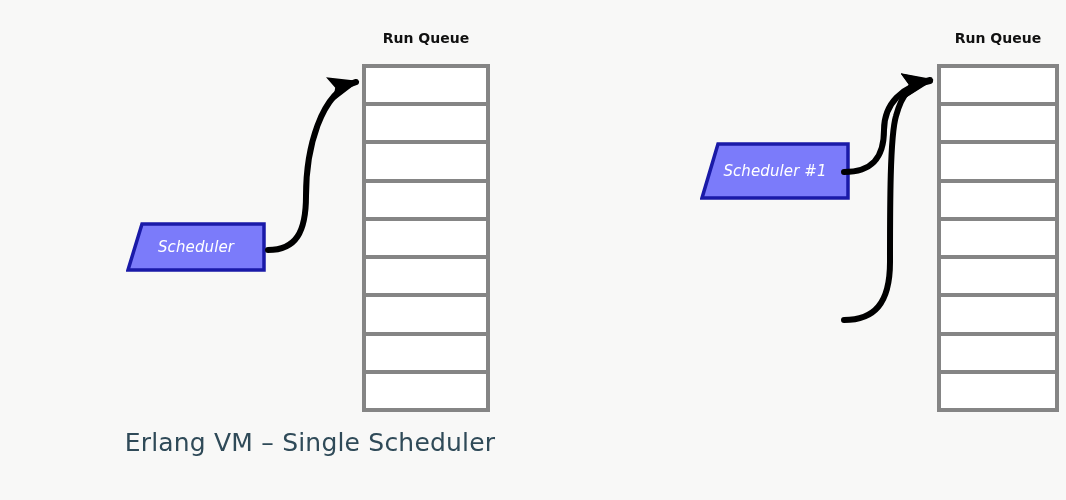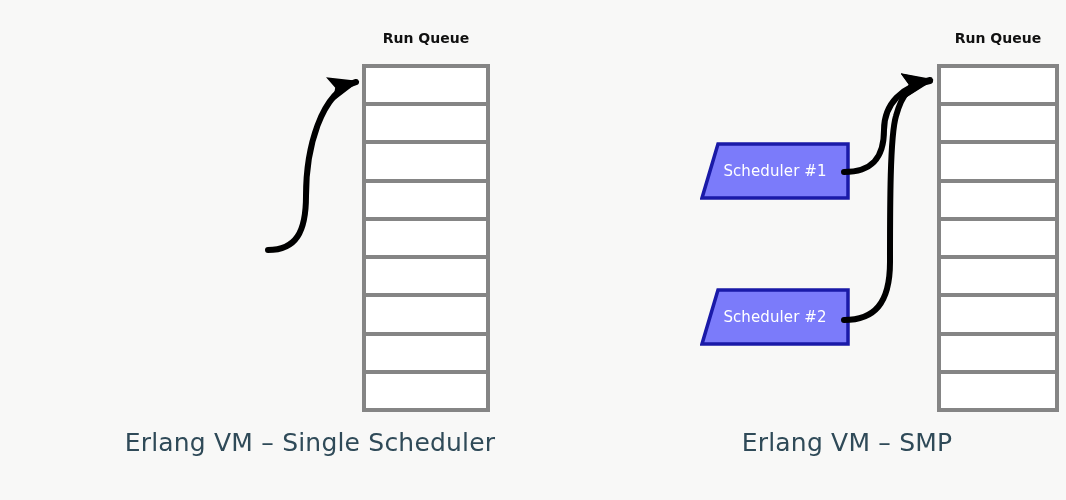--- a/index.html
+++ b/index.html
@@ -54,20 +54,21 @@
     margin-bottom: -4px;
   }
   .queue-cell:last-child { margin-bottom: 0; }
 
   .scheduler {
     position: absolute;
     box-sizing: border-box;
     display: flex;
     align-items: center;
     justify-content: center;
+    font-style: italic;
   }
   .scheduler .shape {
     position: absolute;
     left: 0; top: 0;
     width: 100%;
     height: 100%;
   }
   .scheduler .sched-text {
     position: relative;
     z-index: 2;
@@ -110,20 +111,26 @@
         <div class="queue-cell"></div>
         <div class="queue-cell"></div>
         <div class="queue-cell"></div>
         <div class="queue-cell"></div>
         <div class="queue-cell"></div>
         <div class="queue-cell"></div>
         <div class="queue-cell"></div>
         <div class="queue-cell"></div>
       </div>
 
+    <div class="scheduler" style="left:82px; top:222px; width:140px; height:50px;">
+      <svg class="shape" viewBox="0 0 140 50" preserveAspectRatio="none">
+        <polygon points="16,2 138,2 138,48 2,48" fill="#7b7bfa" stroke="#1a1aa8" stroke-width="3.5" stroke-linejoin="miter"></polygon>
+      </svg>
+      <span class="sched-text">Scheduler</span>
+    </div>
 
     <div class="caption" style="left:16px; top:428px; width:500px;">Erlang VM – Single Scheduler</div>
   </div>
 
   <div class="panel" id="panel-right">
 
     <div class="queue-label" style="left:360px; top:30px; width:122px;">Run Queue</div>
 
     <div class="queue" id="queue-right" style="left:360px; top:64px; width:122px; height:348px;">
         <div class="queue-cell"></div>
@@ -137,28 +144,21 @@
         <div class="queue-cell"></div>
       </div>
 
     <div class="scheduler" style="left:123px; top:142px; width:150px; height:58px;">
       <svg class="shape" viewBox="0 0 150 58" preserveAspectRatio="none">
         <polygon points="18,2 148,2 148,56 2,56" fill="#7b7bfa" stroke="#1a1aa8" stroke-width="3.5" stroke-linejoin="miter"></polygon>
       </svg>
       <span class="sched-text">Scheduler #1</span>
     </div>
 
-    <div class="scheduler" style="left:123px; top:288px; width:150px; height:58px;">
-      <svg class="shape" viewBox="0 0 150 58" preserveAspectRatio="none">
-        <polygon points="18,2 148,2 148,56 2,56" fill="#7b7bfa" stroke="#1a1aa8" stroke-width="3.5" stroke-linejoin="miter"></polygon>
-      </svg>
-      <span class="sched-text">Scheduler #2</span>
-    </div>
 
-    <div class="caption" style="left:50px; top:428px; width:440px;">Erlang VM – SMP</div>
   </div>
 
   <svg class="arrow-layer" viewBox="0 0 1066 500">
     <defs>
       <marker id="arrowhead" markerWidth="5.2" markerHeight="4.2" refX="4.6" refY="2.1" orient="auto" markerUnits="strokeWidth">
         <path d="M0,0 L5.2,2.1 L0,4.2 L1.0,2.1 Z" fill="#000000"></path>
       </marker>
     </defs>
 
     <path d="M 224,250 C 252,250 262,232 262,196 C 262,150 276,92 312,82" fill="none" stroke="#000000" stroke-width="6" stroke-linecap="round" marker-end="url(#arrowhead)"></path>

